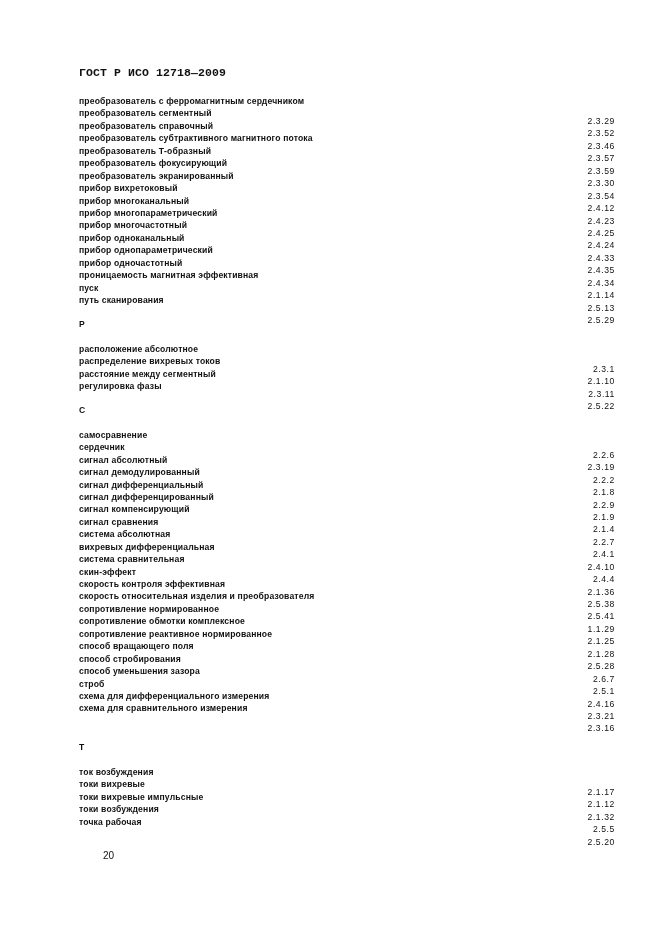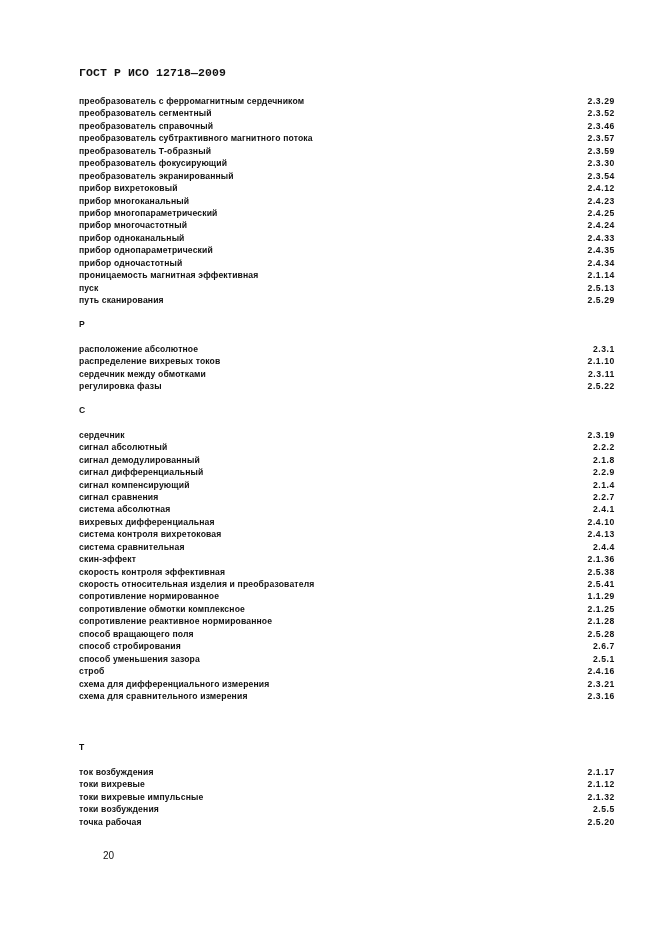--- a/index.html
+++ b/index.html
@@ -3,21 +3,21 @@
 <meta charset="utf-8">
 <style>
   html, body { margin: 0; padding: 0; background: #ffffff; }
   body { width: 661px; height: 936px; position: relative; overflow: hidden;
          font-family: "Liberation Sans", sans-serif; color: #111; }
   .header { position: absolute; left: 79px; top: 66px; font-size: 11.5px; font-weight: bold; letter-spacing: 0.1px; font-family: Liberation Mono, monospace; }
   .section { position: absolute; left: 79px; width: 536px; }
   .letter { font-size: 8.6px; font-weight: bold; height: 12.4px; line-height: 12.4px; }
   .row { display: flex; justify-content: space-between; height: 12.45px; line-height: 12.45px; font-size: 8.6px; }
   .term { font-weight: bold; letter-spacing: 0.15px; }
-  .ref { font-weight: bold; letter-spacing: 0.6px; }
+  .ref { font-weight: normal; letter-spacing: 0.6px; margin-top: 20px; }
   .pagenum { position: absolute; left: 79px; top: 850px; font-size: 10px; margin-left: 24px; }
 </style>
 </head>
 <body>
 
 <div class="header">ГОСТ Р ИСО 12718—2009</div>
 
 <div class="section" id="g0" style="top:95px;">
     <div class="row">
       <span class="term">преобразователь с ферромагнитным сердечником</span>
@@ -93,66 +93,70 @@
     <div style="height: 12.4px;"></div>
     <div class="row">
       <span class="term">расположение абсолютное</span>
       <span class="ref">2.3.1</span>
     </div>
     <div class="row">
       <span class="term">распределение вихревых токов</span>
       <span class="ref">2.1.10</span>
     </div>
     <div class="row">
-      <span class="term">сердечник между обмотками</span>
+      <span class="term">расстояние между сегментный</span>
       <span class="ref">2.3.11</span>
     </div>
     <div class="row">
       <span class="term">регулировка фазы</span>
       <span class="ref">2.5.22</span>
     </div>
   </div>
 <div class="section" id="g2" style="top:404px;">
     <div class="letter">С</div>
     <div style="height: 12.4px;"></div>
     <div class="row">
+      <span class="term">самосравнение</span>
+      <span class="ref">2.2.6</span>
+    </div>
+    <div class="row">
       <span class="term">сердечник</span>
       <span class="ref">2.3.19</span>
     </div>
     <div class="row">
       <span class="term">сигнал абсолютный</span>
       <span class="ref">2.2.2</span>
     </div>
     <div class="row">
       <span class="term">сигнал демодулированный</span>
       <span class="ref">2.1.8</span>
     </div>
     <div class="row">
       <span class="term">сигнал дифференциальный</span>
       <span class="ref">2.2.9</span>
     </div>
     <div class="row">
+      <span class="term">сигнал дифференцированный</span>
+      <span class="ref">2.1.9</span>
+    </div>
+    <div class="row">
       <span class="term">сигнал компенсирующий</span>
       <span class="ref">2.1.4</span>
     </div>
     <div class="row">
       <span class="term">сигнал сравнения</span>
       <span class="ref">2.2.7</span>
     </div>
     <div class="row">
       <span class="term">система абсолютная</span>
       <span class="ref">2.4.1</span>
     </div>
     <div class="row">
       <span class="term">вихревых дифференциальная</span>
       <span class="ref">2.4.10</span>
-    </div>
-    <div class="row">
-      <span class="term">система контроля вихретоковая</span>
-      <span class="ref">2.4.13</span>
     </div>
     <div class="row">
       <span class="term">система сравнительная</span>
       <span class="ref">2.4.4</span>
     </div>
     <div class="row">
       <span class="term">скин-эффект</span>
       <span class="ref">2.1.36</span>
     </div>
     <div class="row">

